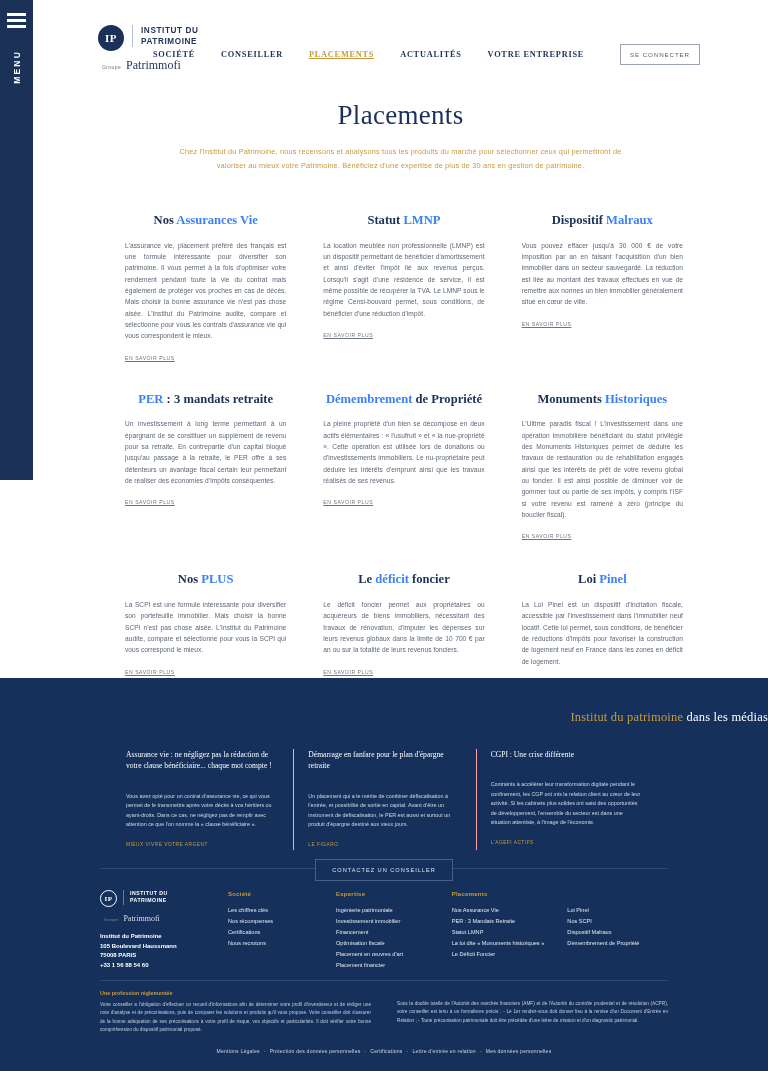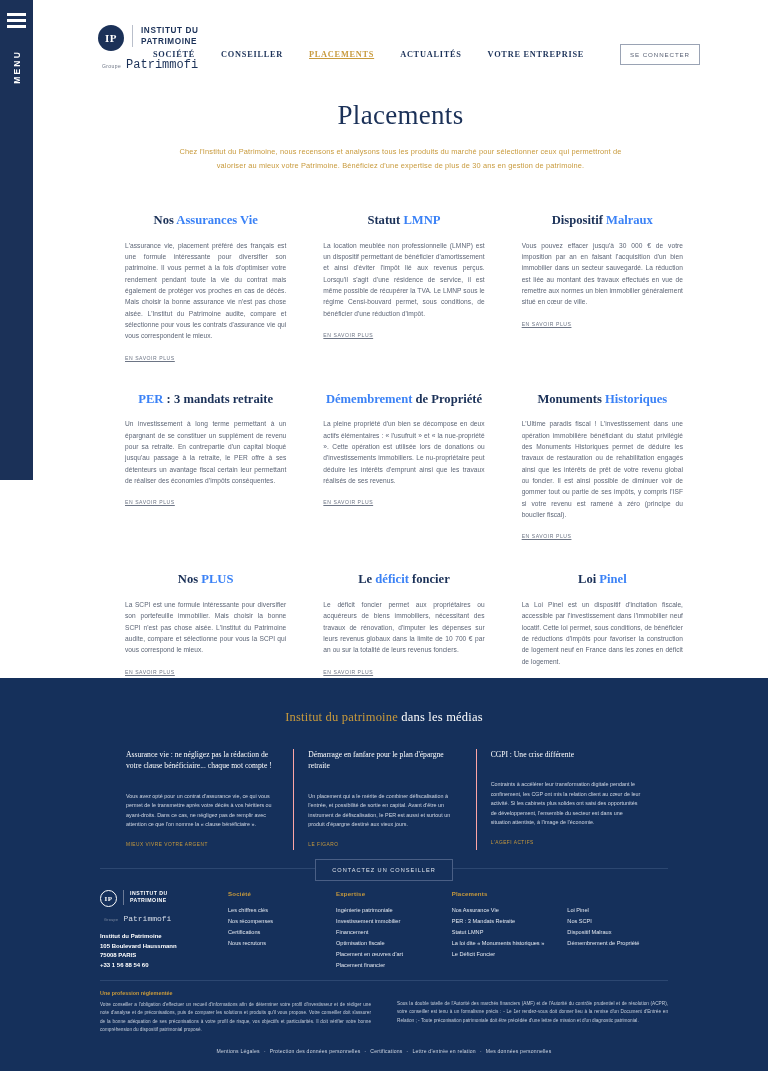--- a/index.html
+++ b/index.html
@@ -34,21 +34,21 @@
   .logo-mark {
     width: 26px; height: 26px; border-radius: 50%; background: #1b3158;
     color: #fff; font-size: 11px; font-weight: 700; letter-spacing: .5px;
     display: flex; align-items: center; justify-content: center;
     font-family: "Liberation Serif", serif;
   }
   .logo-div { width: 1px; height: 22px; background: #b9bfcb; margin: 0 8px; }
   .logo-text { font-size: 8.2px; line-height: 1.35; font-weight: 700; letter-spacing: .6px; color: #1b3158; }
   .logo-sub { margin-top: 7px; margin-left: 4px; display: flex; align-items: baseline; gap: 5px; }
   .logo-sub .grp { font-size: 5px; letter-spacing: .4px; color: #6d7585; }
-  .logo-sub .pat { font-family: Liberation Mono, monospace; font-size: 12px; color: #1b3158; }
+  .logo-sub .pat { font-family: Liberation Serif, serif; font-size: 12px; color: #1b3158; }
 
   .nav { position: absolute; left: 0; top: 44px; width: 100%; }
   .nav-inner { display: flex; align-items: center; justify-content: flex-end; padding-right: 68px; gap: 26px; }
   .nav-item {
     font-size: 8.3px; letter-spacing: .75px; font-weight: 700; color: #1b3158;
     font-family: "Liberation Serif", serif; cursor: pointer; white-space: nowrap;
   }
   .nav-item.active { color: #c89a3c; text-decoration: underline; }
   .login-btn {
     border: 1px solid #9aa3b4; color: #5d6personally; color:#4c5costs;
@@ -92,21 +92,21 @@
     color: #6d7585; text-decoration: underline; cursor: pointer;
   }
 
   
   .dark {
     position: absolute; left: 0; top: 678px; width: 768px; height: 393px;
     background: #15305b;
     color: #ffffff;
   }
   .media-title {
-    text-align: center; padding-top: 32px;
+    text-align: right; padding-top: 32px;
     font-family: "Liberation Serif", serif; font-size: 12.5px; letter-spacing: .2px;
   }
   .media-title .gold { color: #c89a3c; }
 
   .media-row {
     display: flex; margin: 24px 110px 0 112px; 
   }
   .media-col { flex: 1; padding: 0 14px; }
   .media-col + .media-col { border-left: 1px solid #fca5a5; }
   .media-col h3 {

